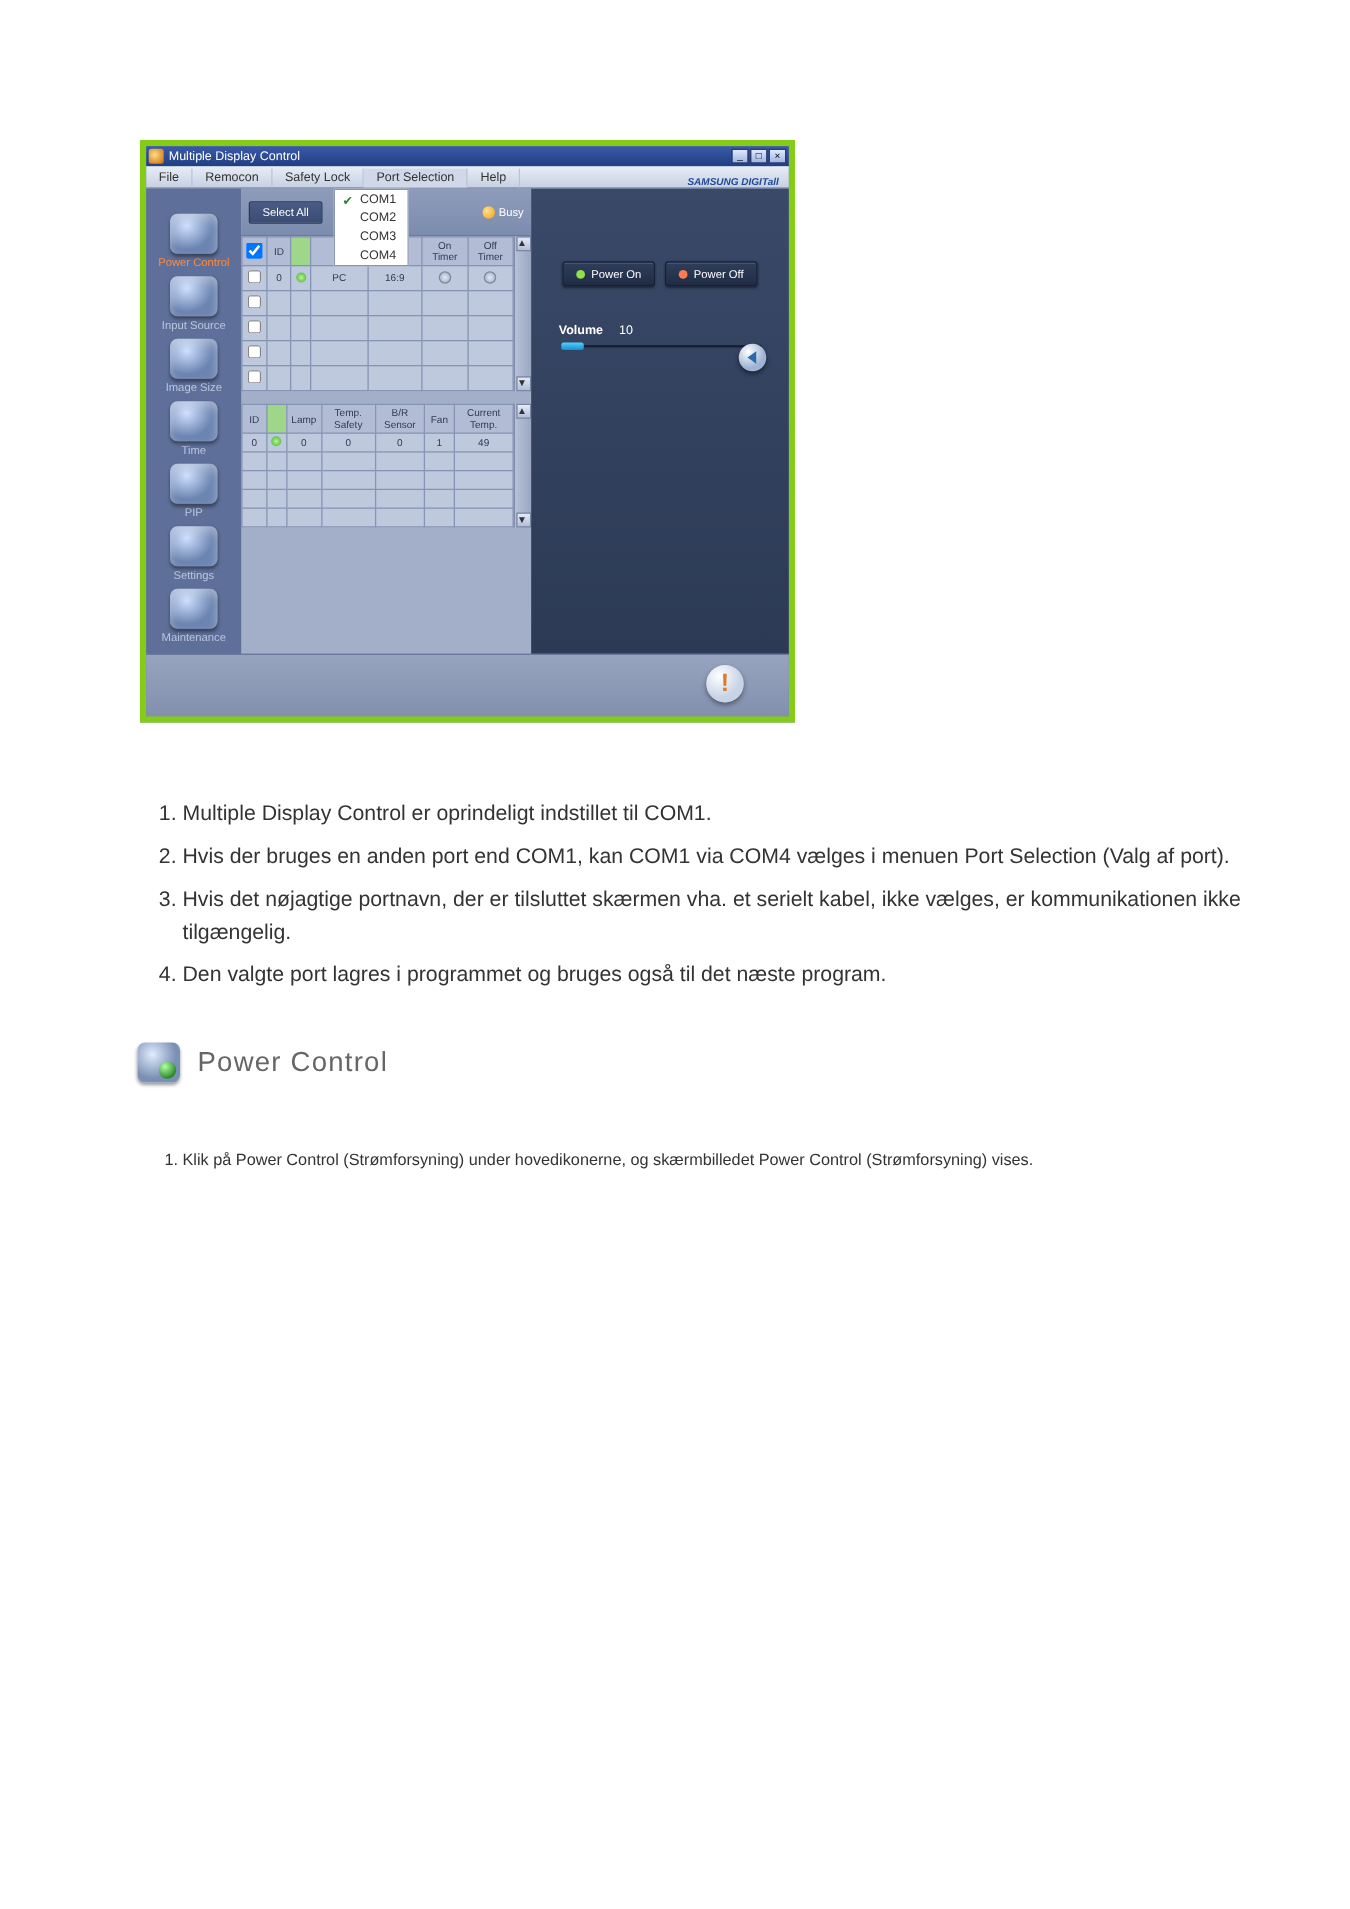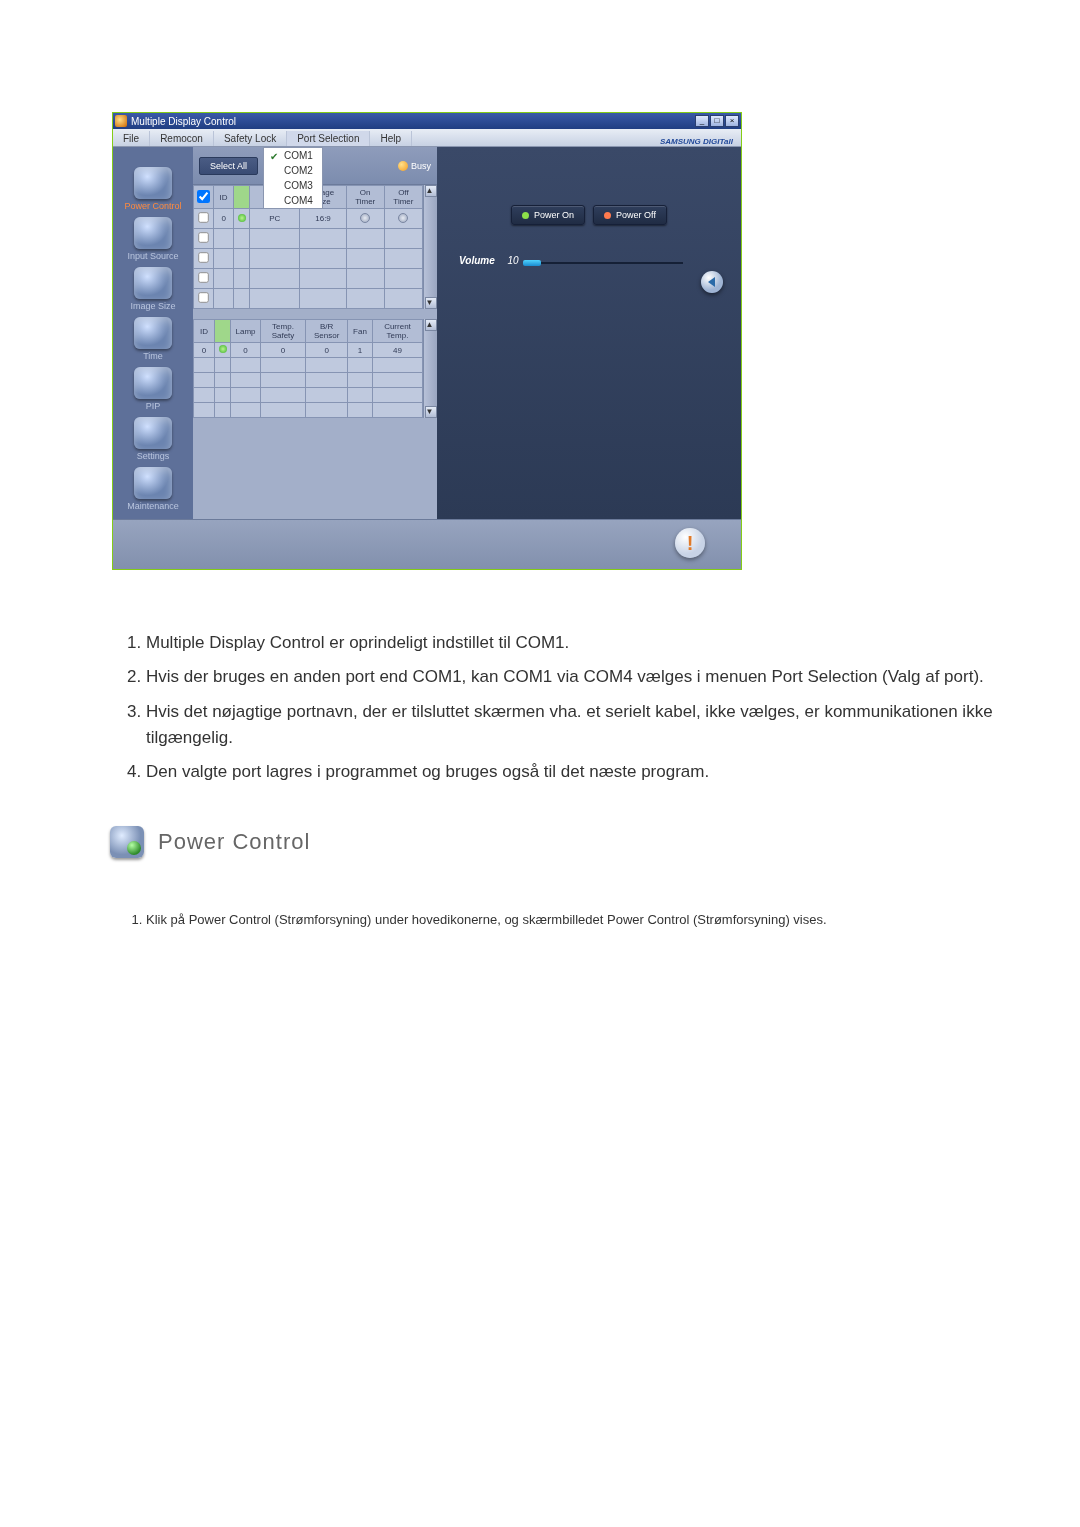--- a/index.html
+++ b/index.html
@@ -10,23 +10,23 @@
     font-family: Arial, Helvetica, sans-serif;
     font-size: 13px;
     color: #333;
   }
   .page {
     padding: 112px 56px 0 56px;
   }
 
   
   .app-window {
-    width: 630px;
+    width: 524px;
     margin-left: 56px;
-    border: 1px solid #84cc16;
+    border: 5px solid #84cc16;
     background: #6b7fa8;
     box-shadow: 0 0 0 #000;
   }
   .title-bar {
     display: flex;
     align-items: center;
     background: linear-gradient(#3a5aa8, #203e82);
     color: #fff;
     font-size: 10px;
     height: 16px;
@@ -573,21 +573,21 @@
             <span class="pwr-btn">
               <span class="dot-on"></span>
               <span>Power On</span>
             </span>
             <span class="pwr-btn">
               <span class="dot-off"></span>
               <span>Power Off</span>
             </span>
           </div>
 
-          <div class="vol-block" style="position:relative;font-style:italic;">
+          <div class="vol-block" style="position:relative;">
             <span class="vol-label">Volume</span>
             <span class="vol-val">10</span>
             <span class="vol-track">
               <span class="vol-fill"></span>
             </span>
             <span class="vol-knob"></span>
           </div>
         </div>
       </div>
     </div>

